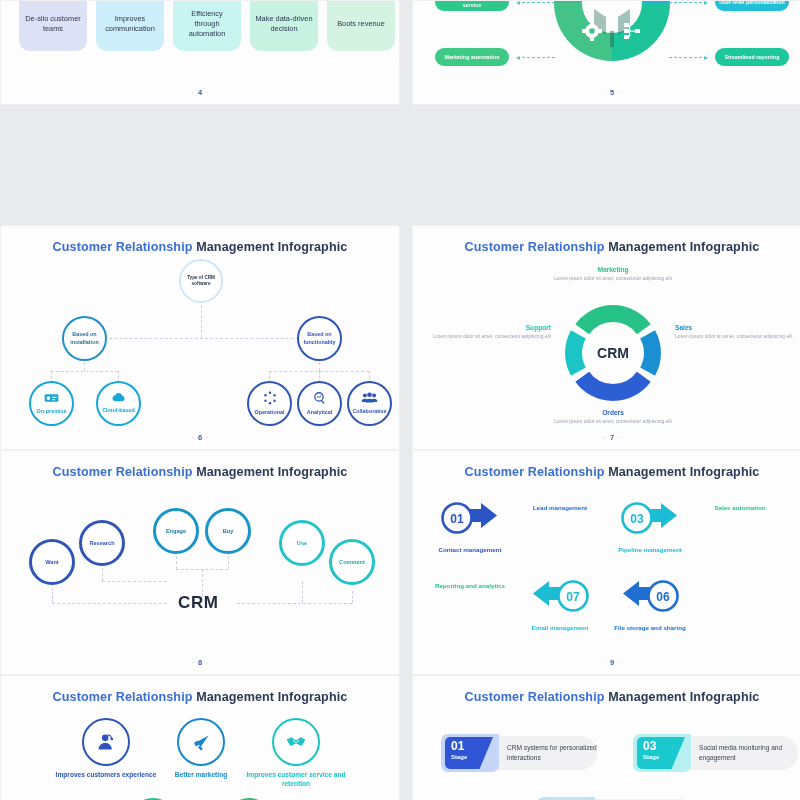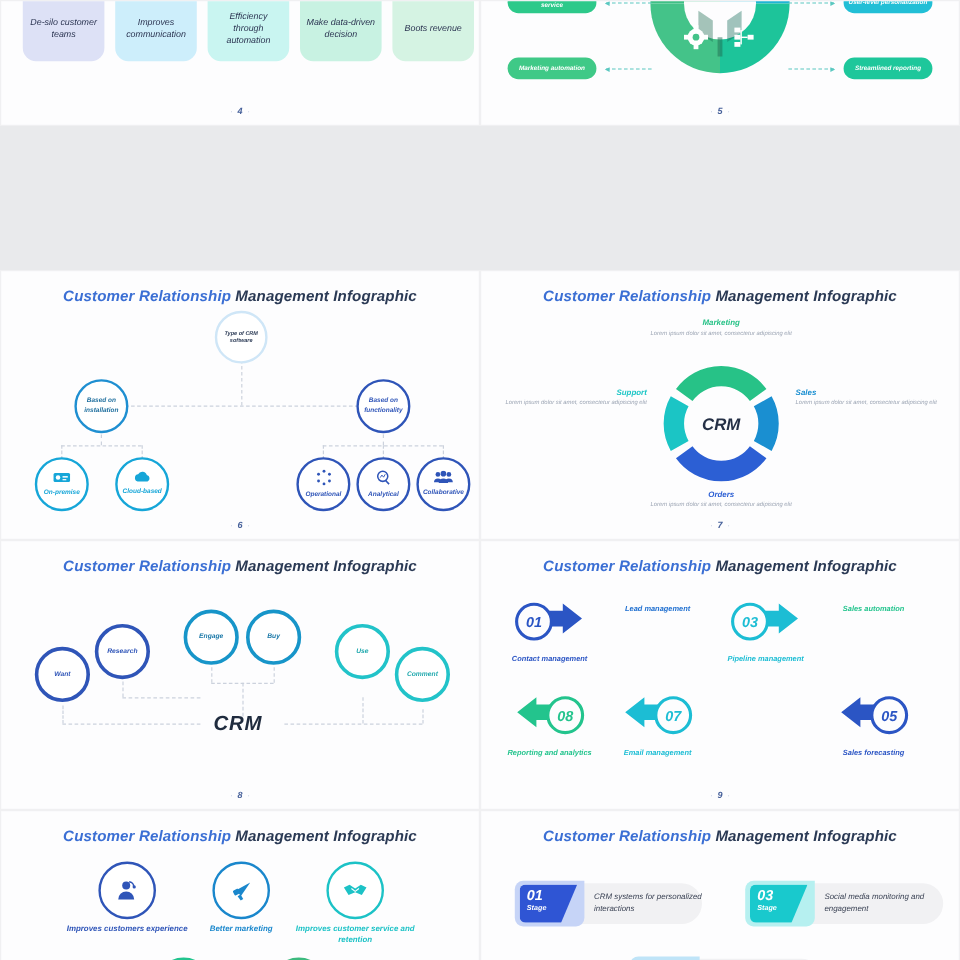--- a/index.html
+++ b/index.html
@@ -7,22 +7,21 @@
     width: 800px; height: 800px;
     background: #e9eaec;
     font-family: "Liberation Sans", sans-serif;
     overflow: hidden;
   }
   #grid {
     width: 800px; height: 800px;
     display: grid;
     grid-template-columns: 400px 400px;
     grid-auto-rows: 225px;
-    column-gap: 0px;
-    font-style: italic;
+    column-gap: 12px;
   }
   .slide {
     position: relative;
     background: #fdfdfe;
     overflow: hidden;
     border: 1px solid #f0f0f2;
   }
   .slide-inner { position:absolute; inset:0; }
   .title {
     position: absolute; top: 14px; left: 0; right: 0;
@@ -427,48 +426,41 @@
               <path fill="#1cbdd4" d="M22 8 L42 8 L42 2 L58 14.5 L42 27 L42 21 L22 21 Z"></path>
               <circle cx="18" cy="17" r="14.5" fill="#fdfdfe" stroke="#1cbdd4" stroke-width="2.6"></circle>
               <text x="18" y="21.5" text-anchor="middle" font-family="Liberation Sans, sans-serif" font-size="12" font-weight="bold" fill="#1cbdd4">03</text>
             </svg>
           </div>
           <div class="cap" style="color: rgb(28, 189, 212);">Pipeline management</div>
         </div>
         <div class="arrowitem" style="left: 282px; top: 50px;">
           <div class="cap" style="color: rgb(35, 196, 141);">Sales automation</div>
         </div>
-        <div class="arrowitem" style="left: 282px; top: 128px;">
+        <div class="arrowitem" style="left: 192px; top: 128px;">
           <div class="arrow-wrap">
             <svg width="62" height="42" viewBox="0 0 62 42">
-              <path fill="#2b55c4" d="M40 8 L20 8 L20 2 L4 14.5 L20 27 L20 21 L40 21 Z"></path>
-              <circle cx="44" cy="17" r="14.5" fill="#fdfdfe" stroke="#2b55c4" stroke-width="2.6"></circle>
-              <text x="44" y="21.5" text-anchor="middle" font-family="Liberation Sans, sans-serif" font-size="12" font-weight="bold" fill="#2b55c4">05</text>
+              <path fill="#1f6fd0" d="M40 8 L20 8 L20 2 L4 14.5 L20 27 L20 21 L40 21 Z"></path>
+              <circle cx="44" cy="17" r="14.5" fill="#fdfdfe" stroke="#1f6fd0" stroke-width="2.6"></circle>
+              <text x="44" y="21.5" text-anchor="middle" font-family="Liberation Sans, sans-serif" font-size="12" font-weight="bold" fill="#1f6fd0">06</text>
             </svg>
           </div>
-          <div class="cap" style="color: rgb(43, 85, 196);">Sales forecasting</div>
+          <div class="cap" style="color: rgb(31, 111, 208);">File storage and sharing</div>
         </div>
         <div class="arrowitem" style="left: 102px; top: 128px;">
           <div class="arrow-wrap">
             <svg width="62" height="42" viewBox="0 0 62 42">
               <path fill="#1cbdd4" d="M40 8 L20 8 L20 2 L4 14.5 L20 27 L20 21 L40 21 Z"></path>
               <circle cx="44" cy="17" r="14.5" fill="#fdfdfe" stroke="#1cbdd4" stroke-width="2.6"></circle>
               <text x="44" y="21.5" text-anchor="middle" font-family="Liberation Sans, sans-serif" font-size="12" font-weight="bold" fill="#1cbdd4">07</text>
             </svg>
           </div>
           <div class="cap" style="color: rgb(28, 189, 212);">Email management</div>
         </div>
         <div class="arrowitem" style="left: 12px; top: 128px;">
-          <div class="arrow-wrap">
-            <svg width="62" height="42" viewBox="0 0 62 42">
-              <path fill="#23c48d" d="M40 8 L20 8 L20 2 L4 14.5 L20 27 L20 21 L40 21 Z"></path>
-              <circle cx="44" cy="17" r="14.5" fill="#fdfdfe" stroke="#23c48d" stroke-width="2.6"></circle>
-              <text x="44" y="21.5" text-anchor="middle" font-family="Liberation Sans, sans-serif" font-size="12" font-weight="bold" fill="#23c48d">08</text>
-            </svg>
-          </div>
           <div class="cap" style="color: rgb(35, 196, 141);">Reporting and analytics</div>
         </div>
       </div>
     <div class="pager">
       <span class="dot">·</span><span>9</span><span class="dot">·</span>
     </div>
   </div>
 
   <div class="slide s10">
     <div class="title">

